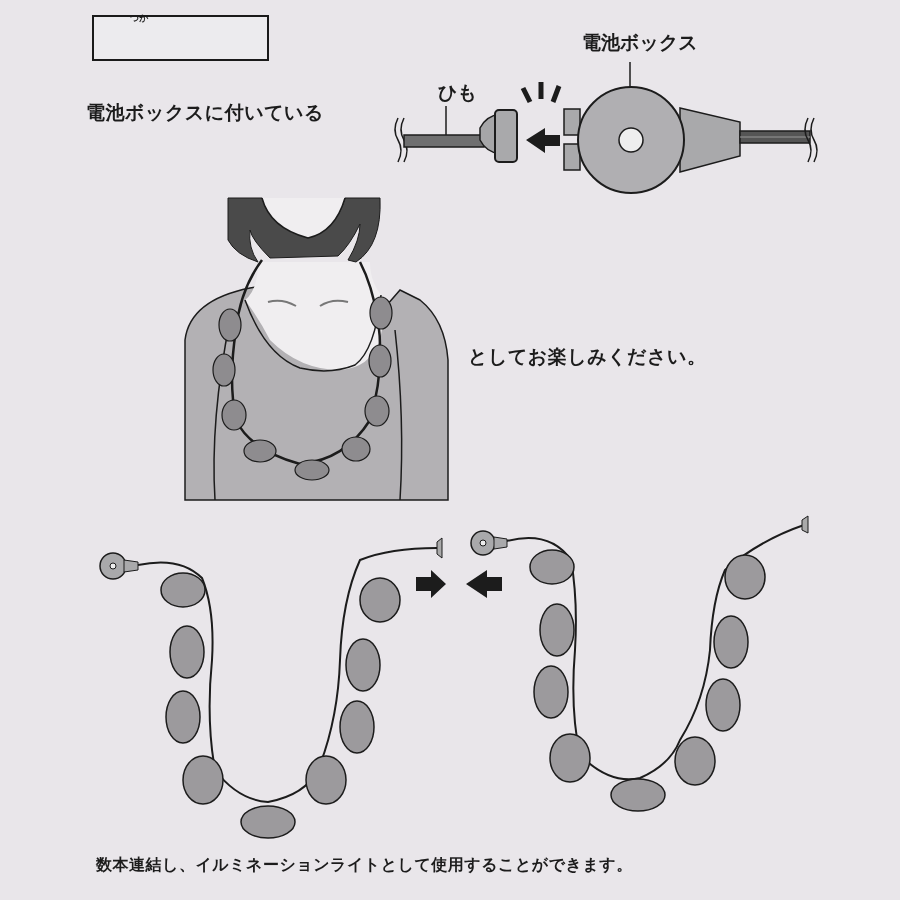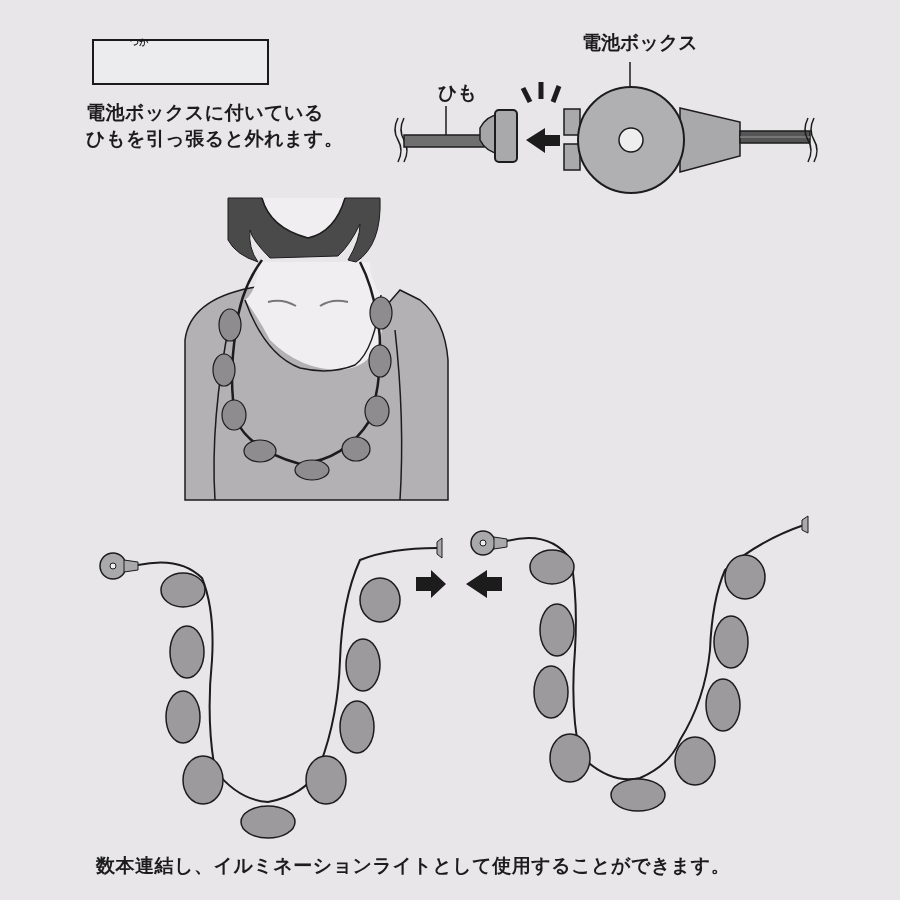--- a/index.html
+++ b/index.html
@@ -3,38 +3,37 @@
 <meta charset="utf-8">
 <style>
   html, body { margin:0; padding:0; }
   body {
     width:900px; height:900px; background:#e9e6ea; position:relative; overflow:hidden;
     font-family: "DejaVu Sans", "Liberation Sans", sans-serif; color:#1c1c1c;
   }
   .abs { position:absolute; }
   .title-box {
     left:92px; top:15px; width:177px; height:46px;
-    border:2px solid #1a1a1a; box-sizing:border-box; background:#ecebee;margin-top:24px;
+    border:2px solid #1a1a1a; box-sizing:border-box; background:#ecebee;
   }
   .title-text { left:30px; top:8px; font-size:25px; font-weight:bold; letter-spacing:1px; white-space:nowrap; }
   .ruby { left:36px; top:-5px; font-size:9px; font-weight:bold; }
   .txt { font-size:19px; font-weight:bold; line-height:26px; white-space:nowrap; letter-spacing:0.5px; }
   .lbl { font-size:19px; font-weight:bold; white-space:nowrap; }
   svg { position:absolute; left:0; top:0; }
 </style>
 </head>
 <body>
 
 <div class="abs title-box">
   <span class="abs ruby">つか</span>
 </div>
 
 <div class="abs txt" style="left:86px; top:99px;">
   <div>電池ボックスに付いている</div>
-  <div>ひもを引っ張ると外れます。</div>
 </div>
 
 <div class="abs lbl" style="left:566px; top:30px;margin-left:16px;">電池ボックス</div>
 <div class="abs lbl" style="left:422px; top:80px;margin-left:16px;">ひも</div>
 
 <svg width="900" height="900" viewBox="0 0 900 900">
   <g>
 
     <line x1="630" y1="62" x2="630" y2="98" stroke="#1c1c1c" stroke-width="1.5"></line>
     <line x1="446" y1="106" x2="446" y2="135" stroke="#1c1c1c" stroke-width="1.5"></line>
@@ -133,15 +132,16 @@
       <ellipse cx="638" cy="795" rx="27" ry="16"></ellipse>
       <ellipse cx="695" cy="761" rx="20" ry="24"></ellipse>
       <ellipse cx="723" cy="705" rx="17" ry="26"></ellipse>
       <ellipse cx="731" cy="642" rx="17" ry="26"></ellipse>
       <ellipse cx="745" cy="577" rx="20" ry="22"></ellipse>
     </g>
   </g>
 </svg>
 
 <div class="abs txt" style="left:468px; top:343px;">
+  <div>としてお楽しみください。</div>
 </div>
 
-<div class="abs txt" style="left:96px; top:852px; font-size:19px;">数本連結し、イルミネーションライトとして使用することができます。</div>
+<div class="abs txt" style="left:96px; top:852px; font-size:16px;">数本連結し、イルミネーションライトとして使用することができます。</div>
 
 </body></html>

